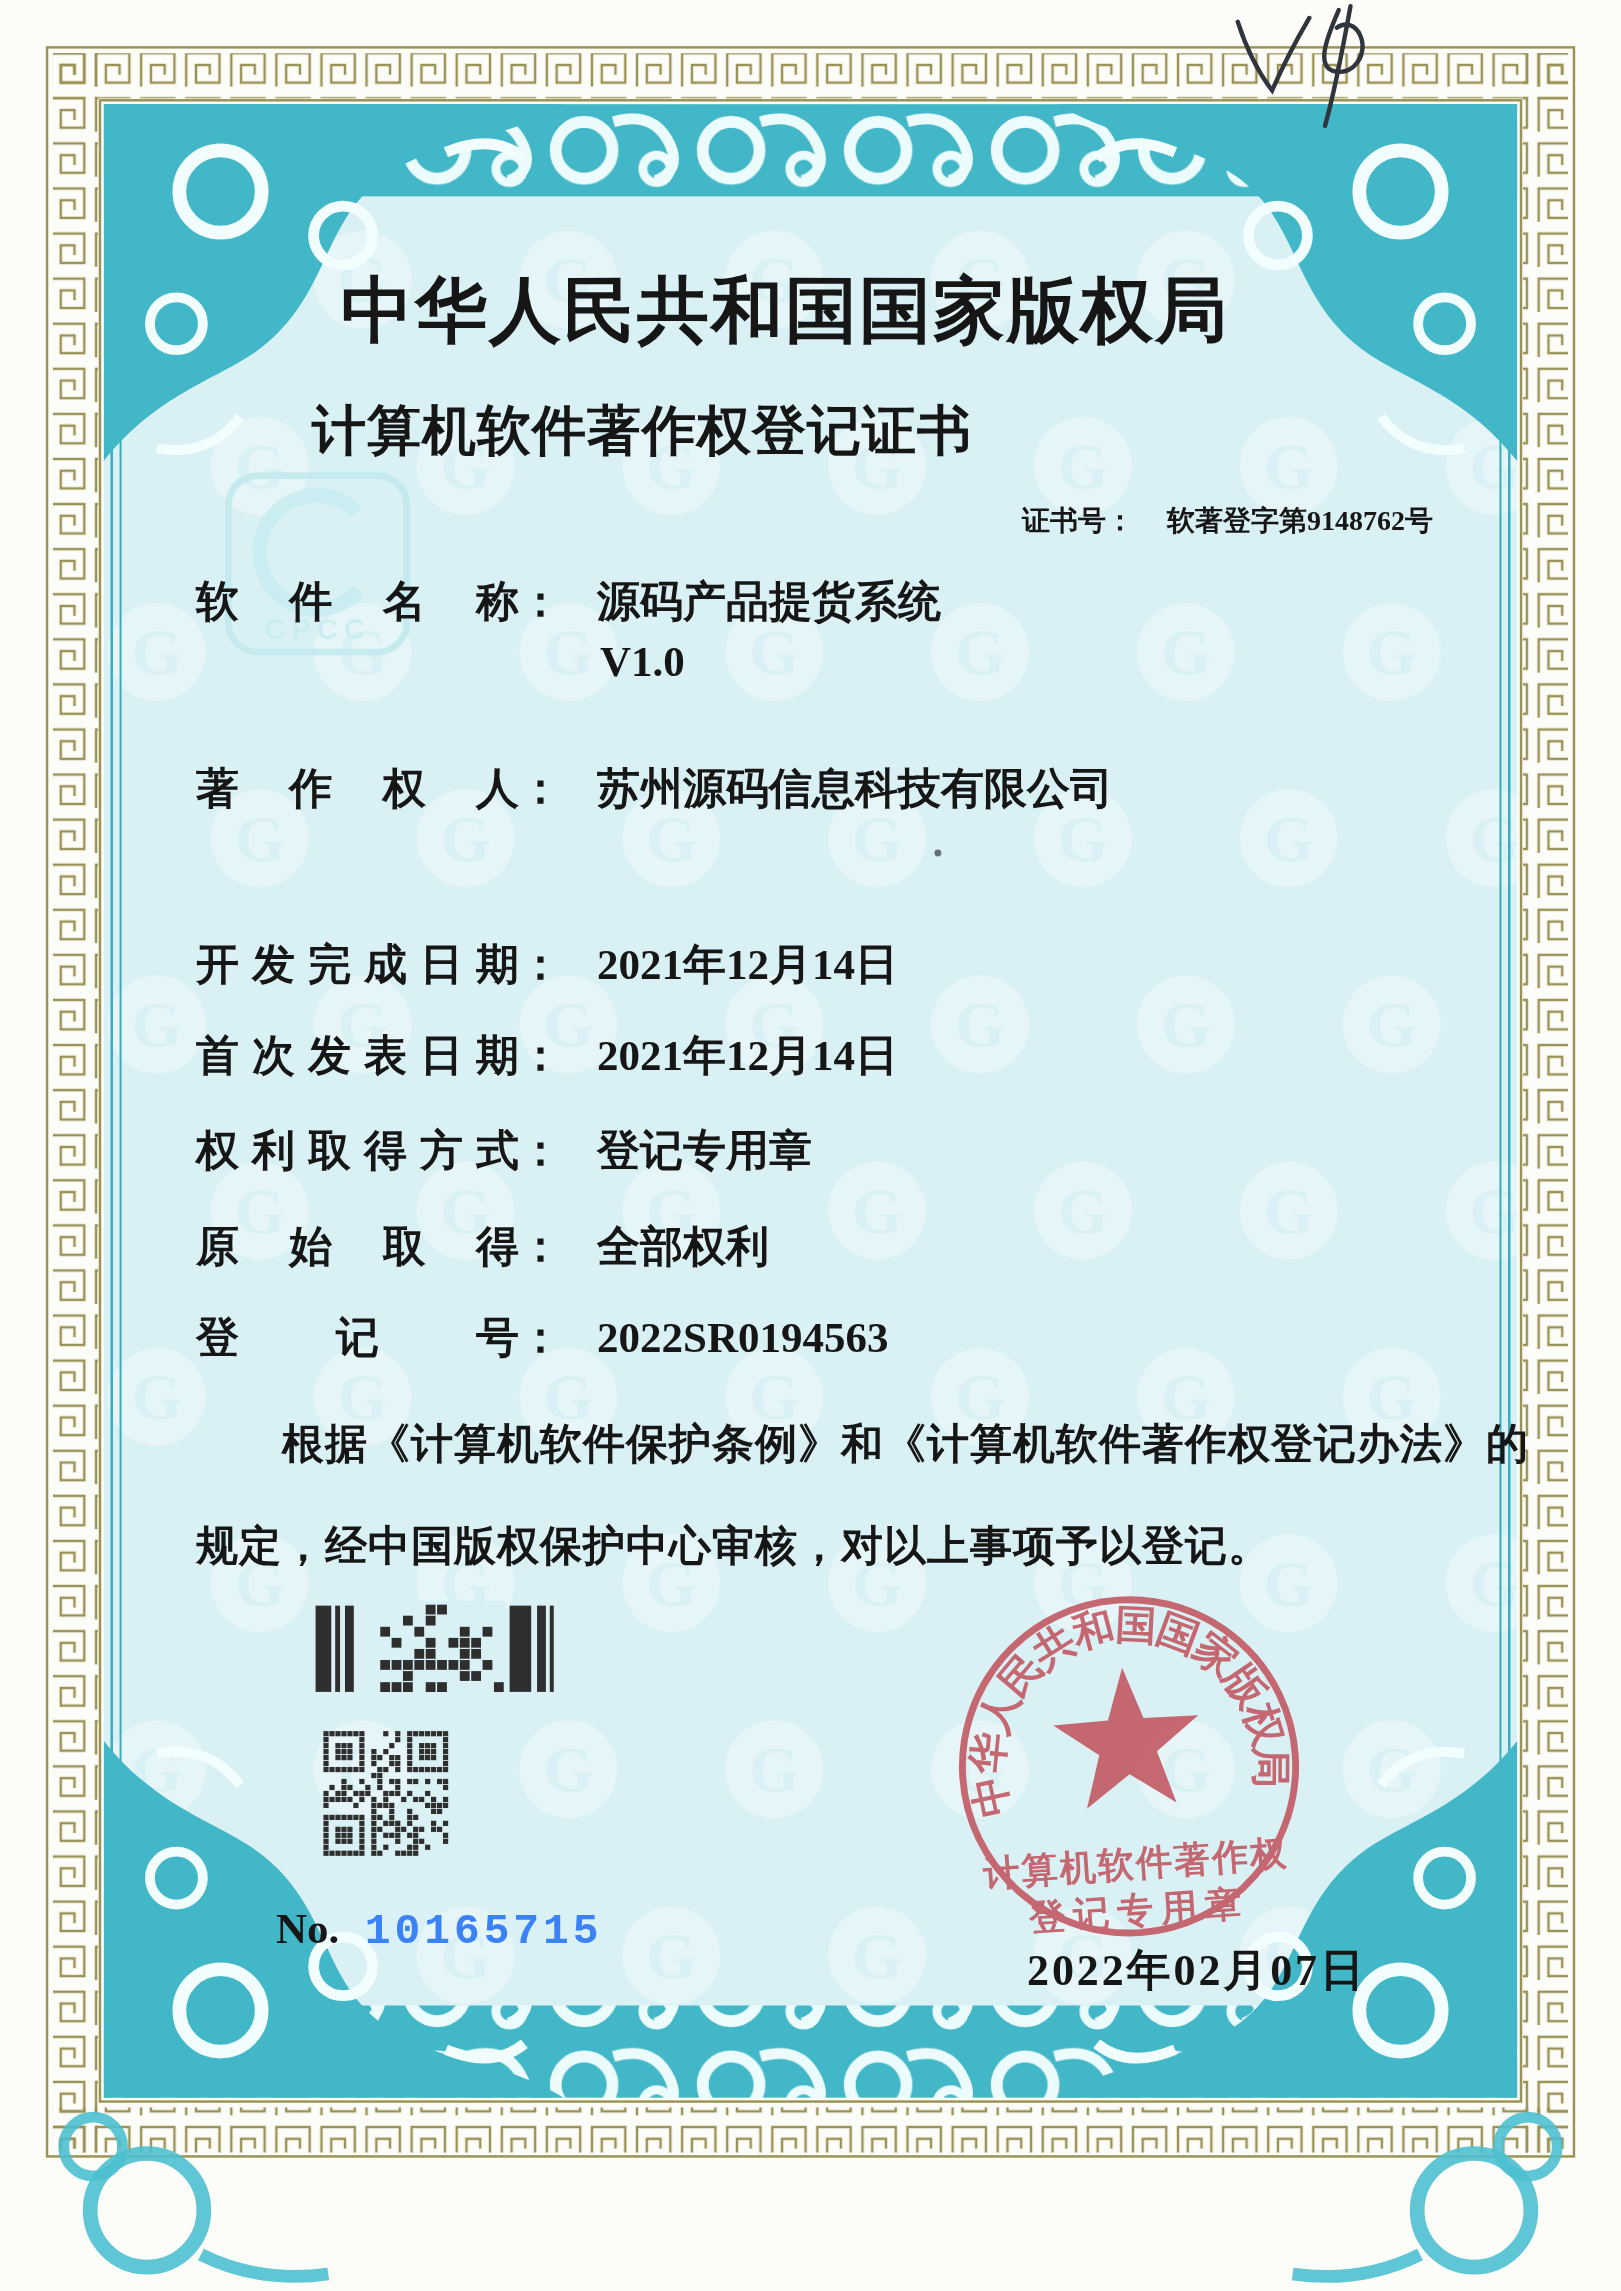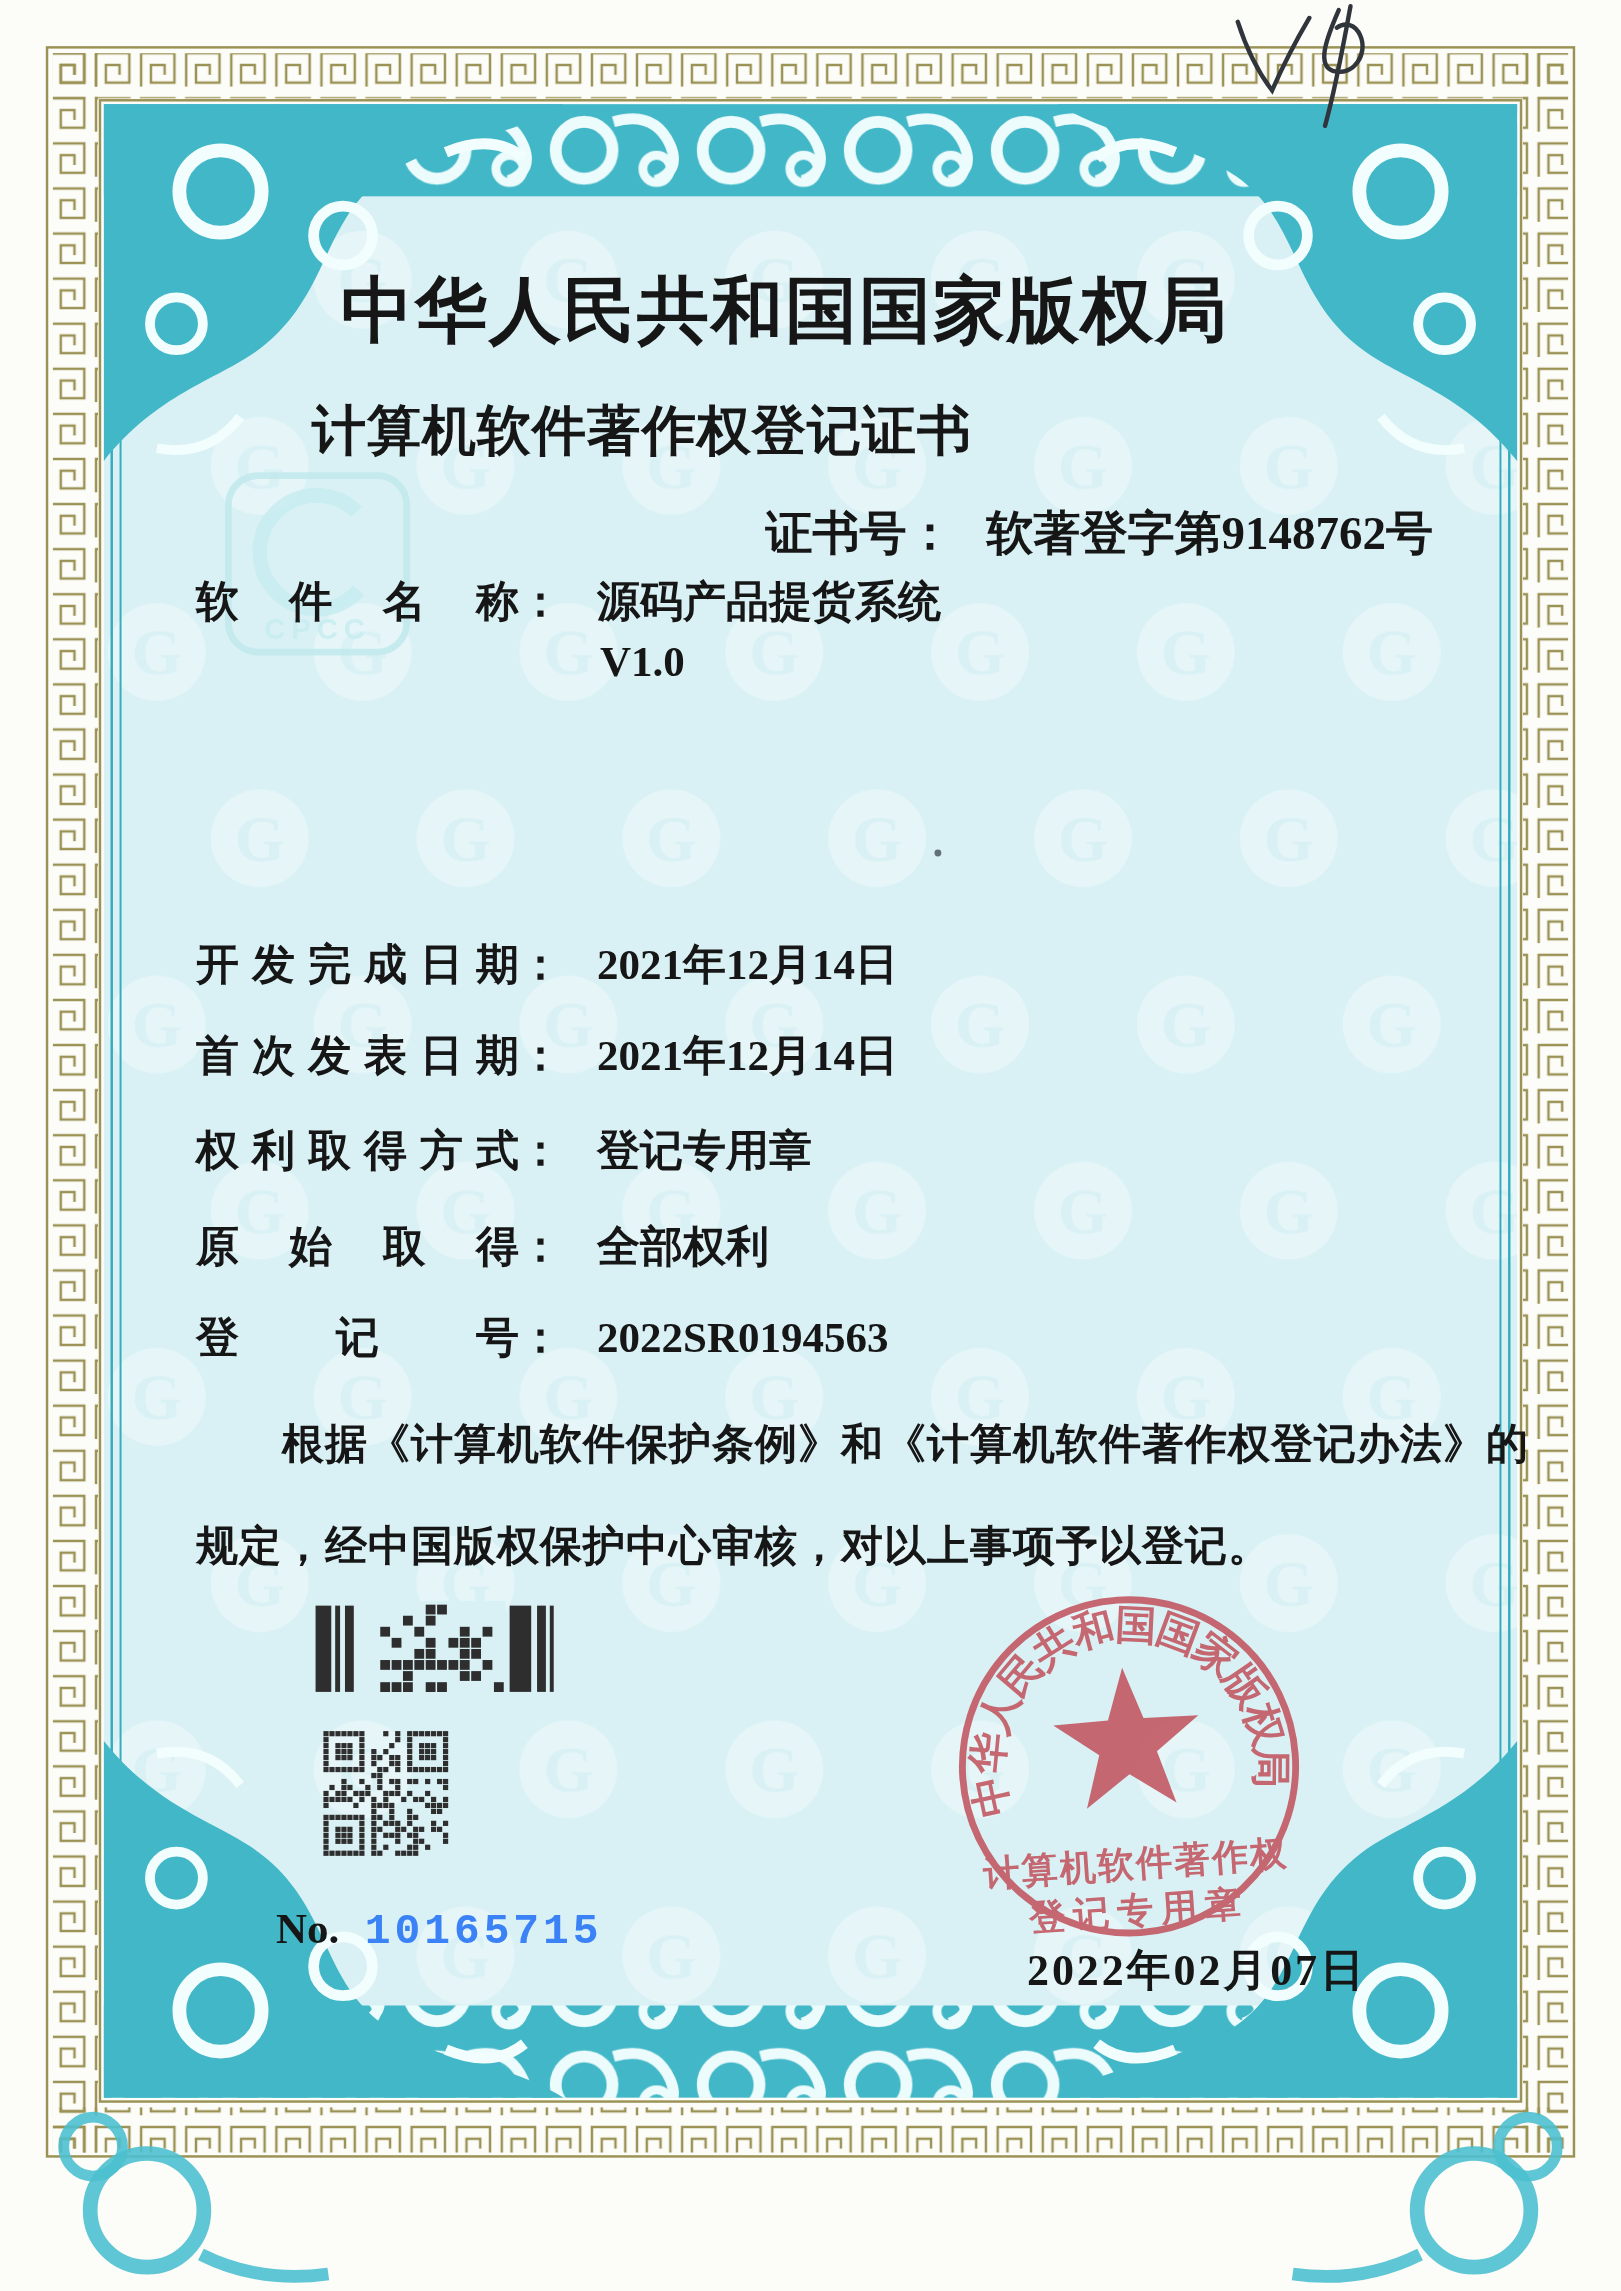--- a/index.html
+++ b/index.html
@@ -3,21 +3,21 @@
 <meta charset="utf-8">
 <style>
   html,body{margin:0;padding:0;background:#e8e8e4;}
   .page{position:relative;width:1621px;height:2292px;background:#fcfcf8;overflow:hidden;
         font-family:"Liberation Serif","DejaVu Serif",serif;}
   .deco{position:absolute;left:0;top:0;width:1621px;height:2292px;}
   .t{position:absolute;font-weight:700;color:#161616;white-space:nowrap;
      font-family:"Liberation Serif","DejaVu Serif",serif;}
   .title{top:263px;left:341px;font-size:72px;letter-spacing:2px;}
   .subtitle{top:395px;left:312px;font-size:54px;letter-spacing:1px;}
-  .certno{top:502px;right:188px;font-size:47px;}
+  .certno{top:502px;right:188px;font-size:28px;}
   .certno .cv{margin-left:33px;}
   .row{left:196px;font-size:43px;}
   .lbl{display:inline-block;width:323px;text-align:justify;text-align-last:justify;text-justify:inter-character;}
   .colon{display:inline-block;}
   .val{margin-left:35px;}
   .ver{top:637px;left:600px;font-size:43px;}
   .para{left:196px;font-size:42px;letter-spacing:1px;}
   .indent{text-indent:86px;}
   .serial{top:1904px;left:276px;font-size:43px;}
   .serial .num{font-family:"Liberation Mono","DejaVu Sans Mono",monospace;
@@ -385,20 +385,21 @@
   </svg>
 
   <div class="t title">中华人民共和国国家版权局</div>
   <div class="t subtitle">计算机软件著作权登记证书</div>
 
   <div class="t certno"><span>证书号：</span><span class="cv">软著登字第9148762号</span></div>
 
   <div class="t row" style="top:573px"><span class="lbl">软件名称</span><span class="colon">：</span><span class="val">源码产品提货系统</span></div>
   <div class="t ver">V1.0</div>
 
+  <div class="t row" style="top:760px"><span class="lbl">著作权人</span><span class="colon">：</span><span class="val">苏州源码信息科技有限公司</span></div>
 
   <div class="t row" style="top:936px"><span class="lbl">开发完成日期</span><span class="colon">：</span><span class="val">2021年12月14日</span></div>
 
   <div class="t row" style="top:1027px"><span class="lbl">首次发表日期</span><span class="colon">：</span><span class="val">2021年12月14日</span></div>
 
   <div class="t row" style="top:1122px"><span class="lbl">权利取得方式</span><span class="colon">：</span><span class="val">登记专用章</span></div>
 
   <div class="t row" style="top:1218px"><span class="lbl">原始取得</span><span class="colon">：</span><span class="val">全部权利</span></div>
 
   <div class="t row" style="top:1309px"><span class="lbl">登记号</span><span class="colon">：</span><span class="val">2022SR0194563</span></div>

